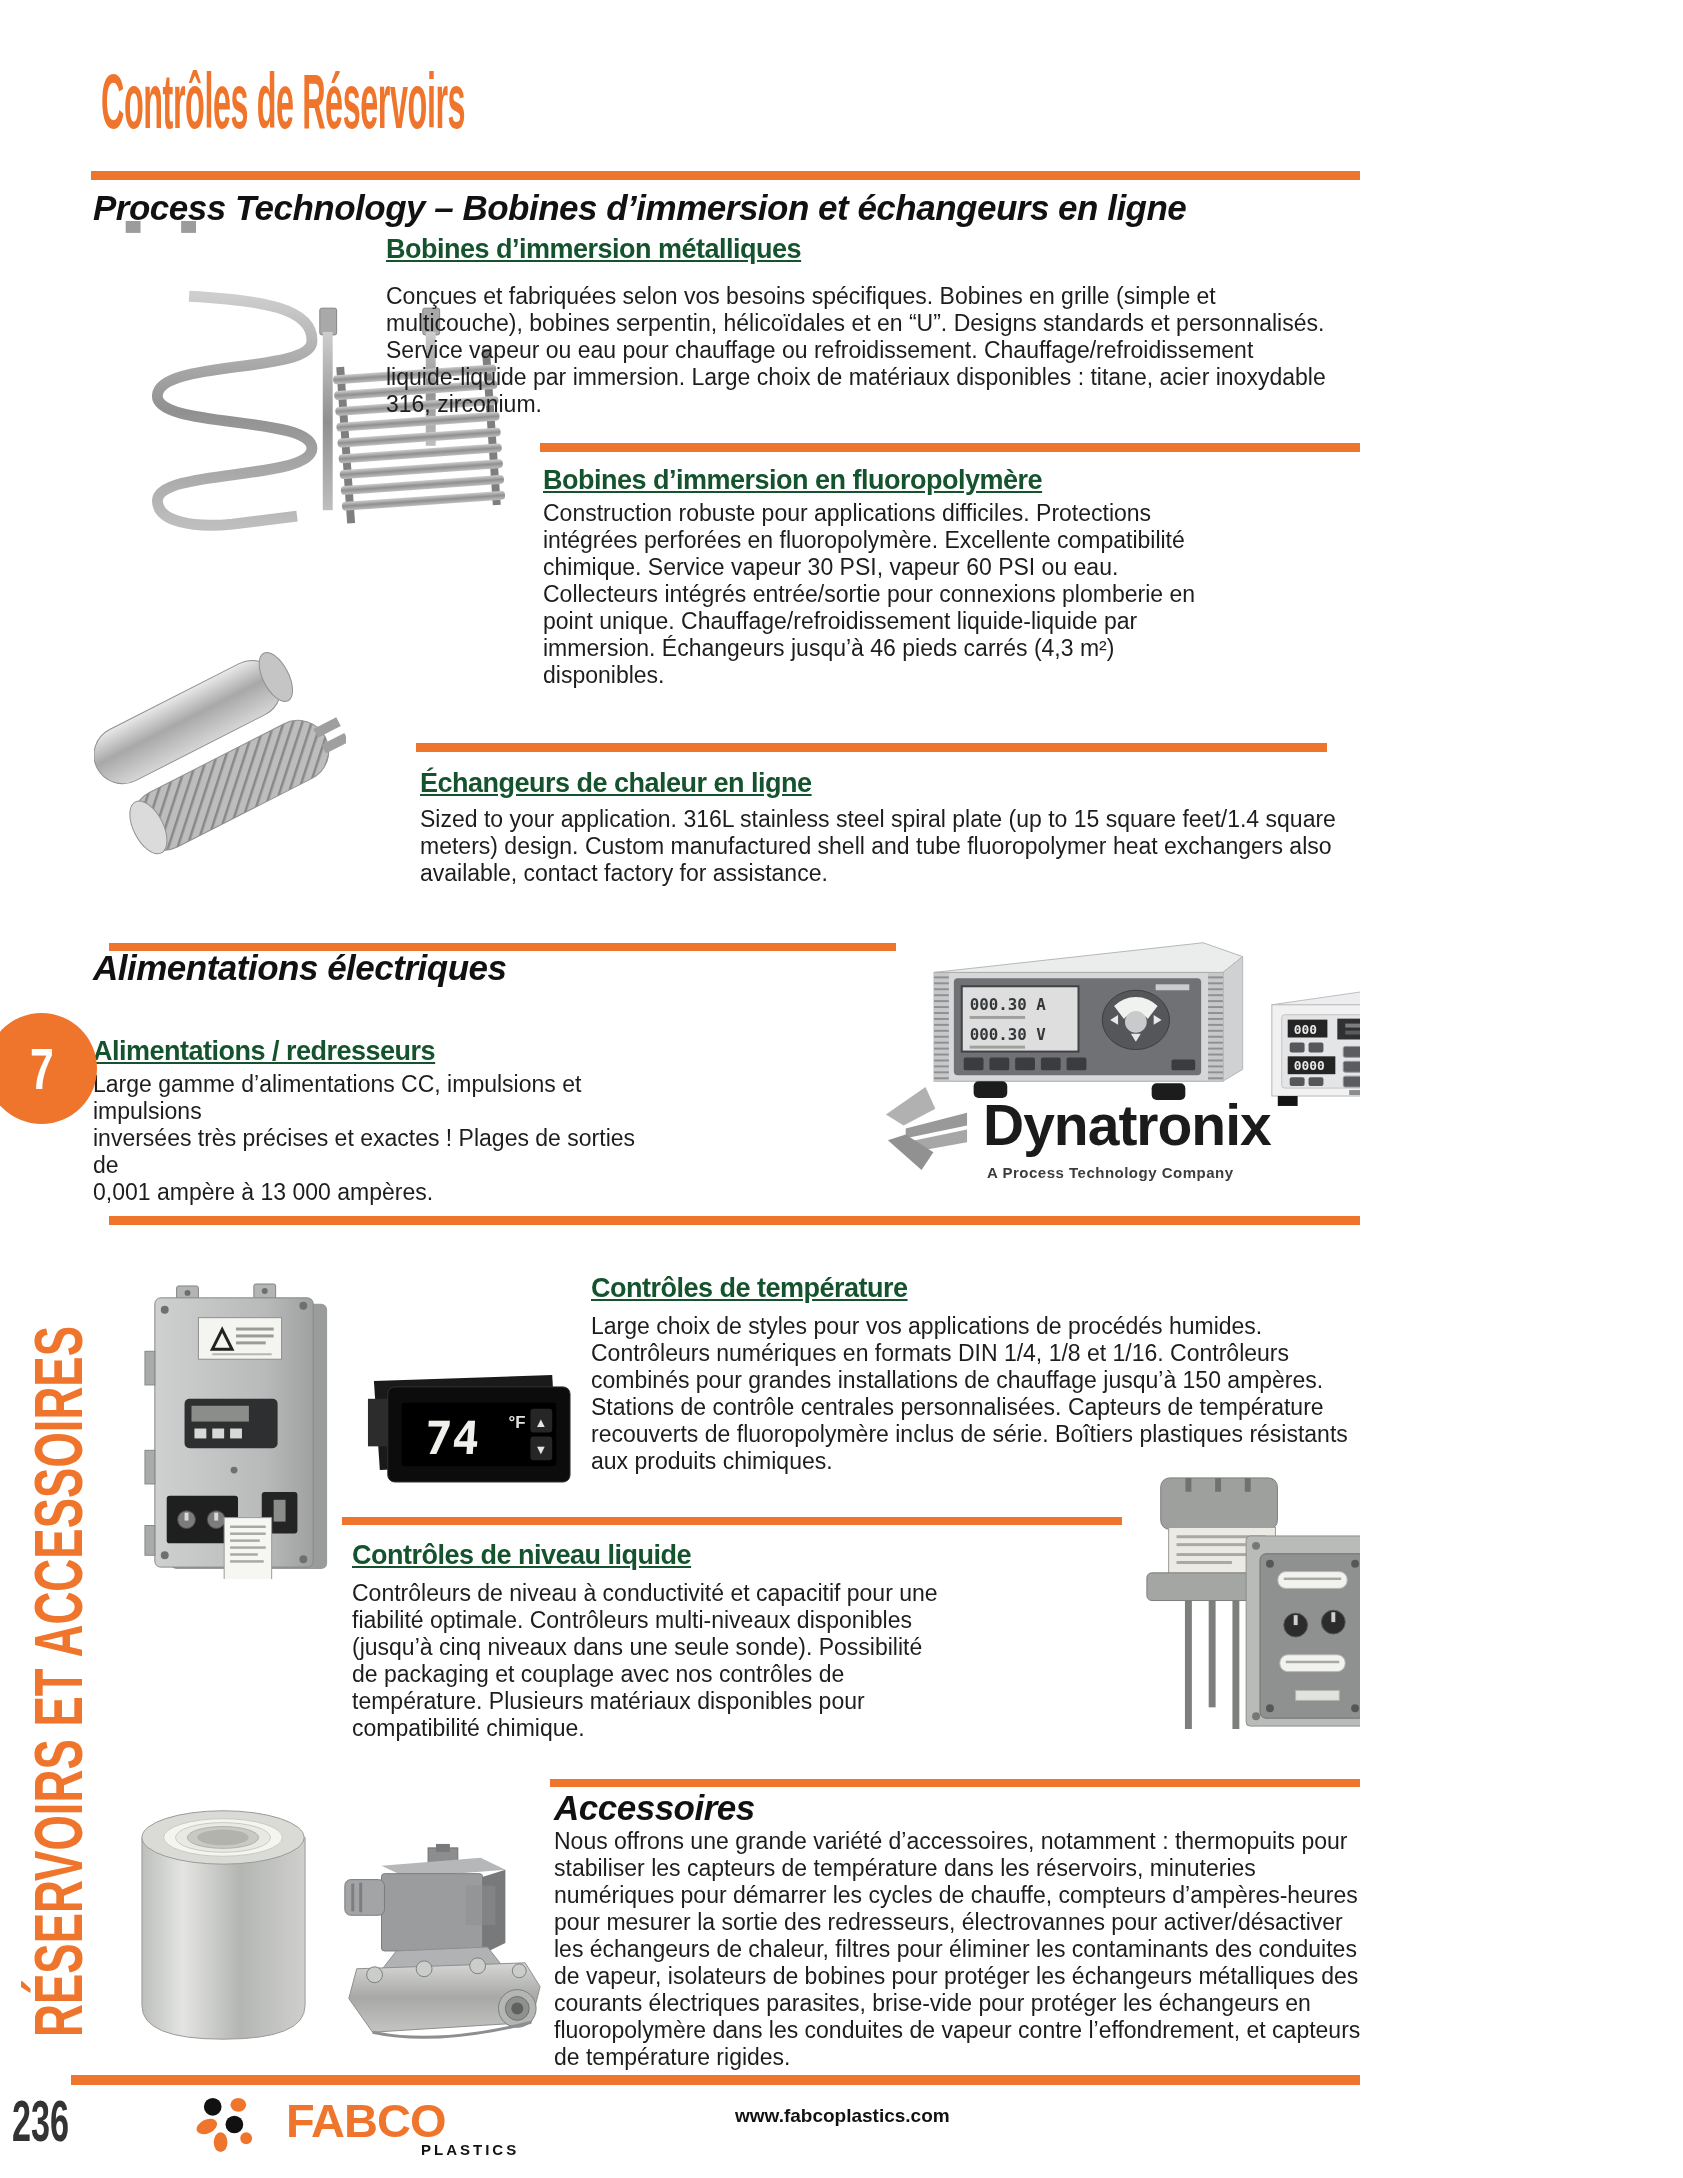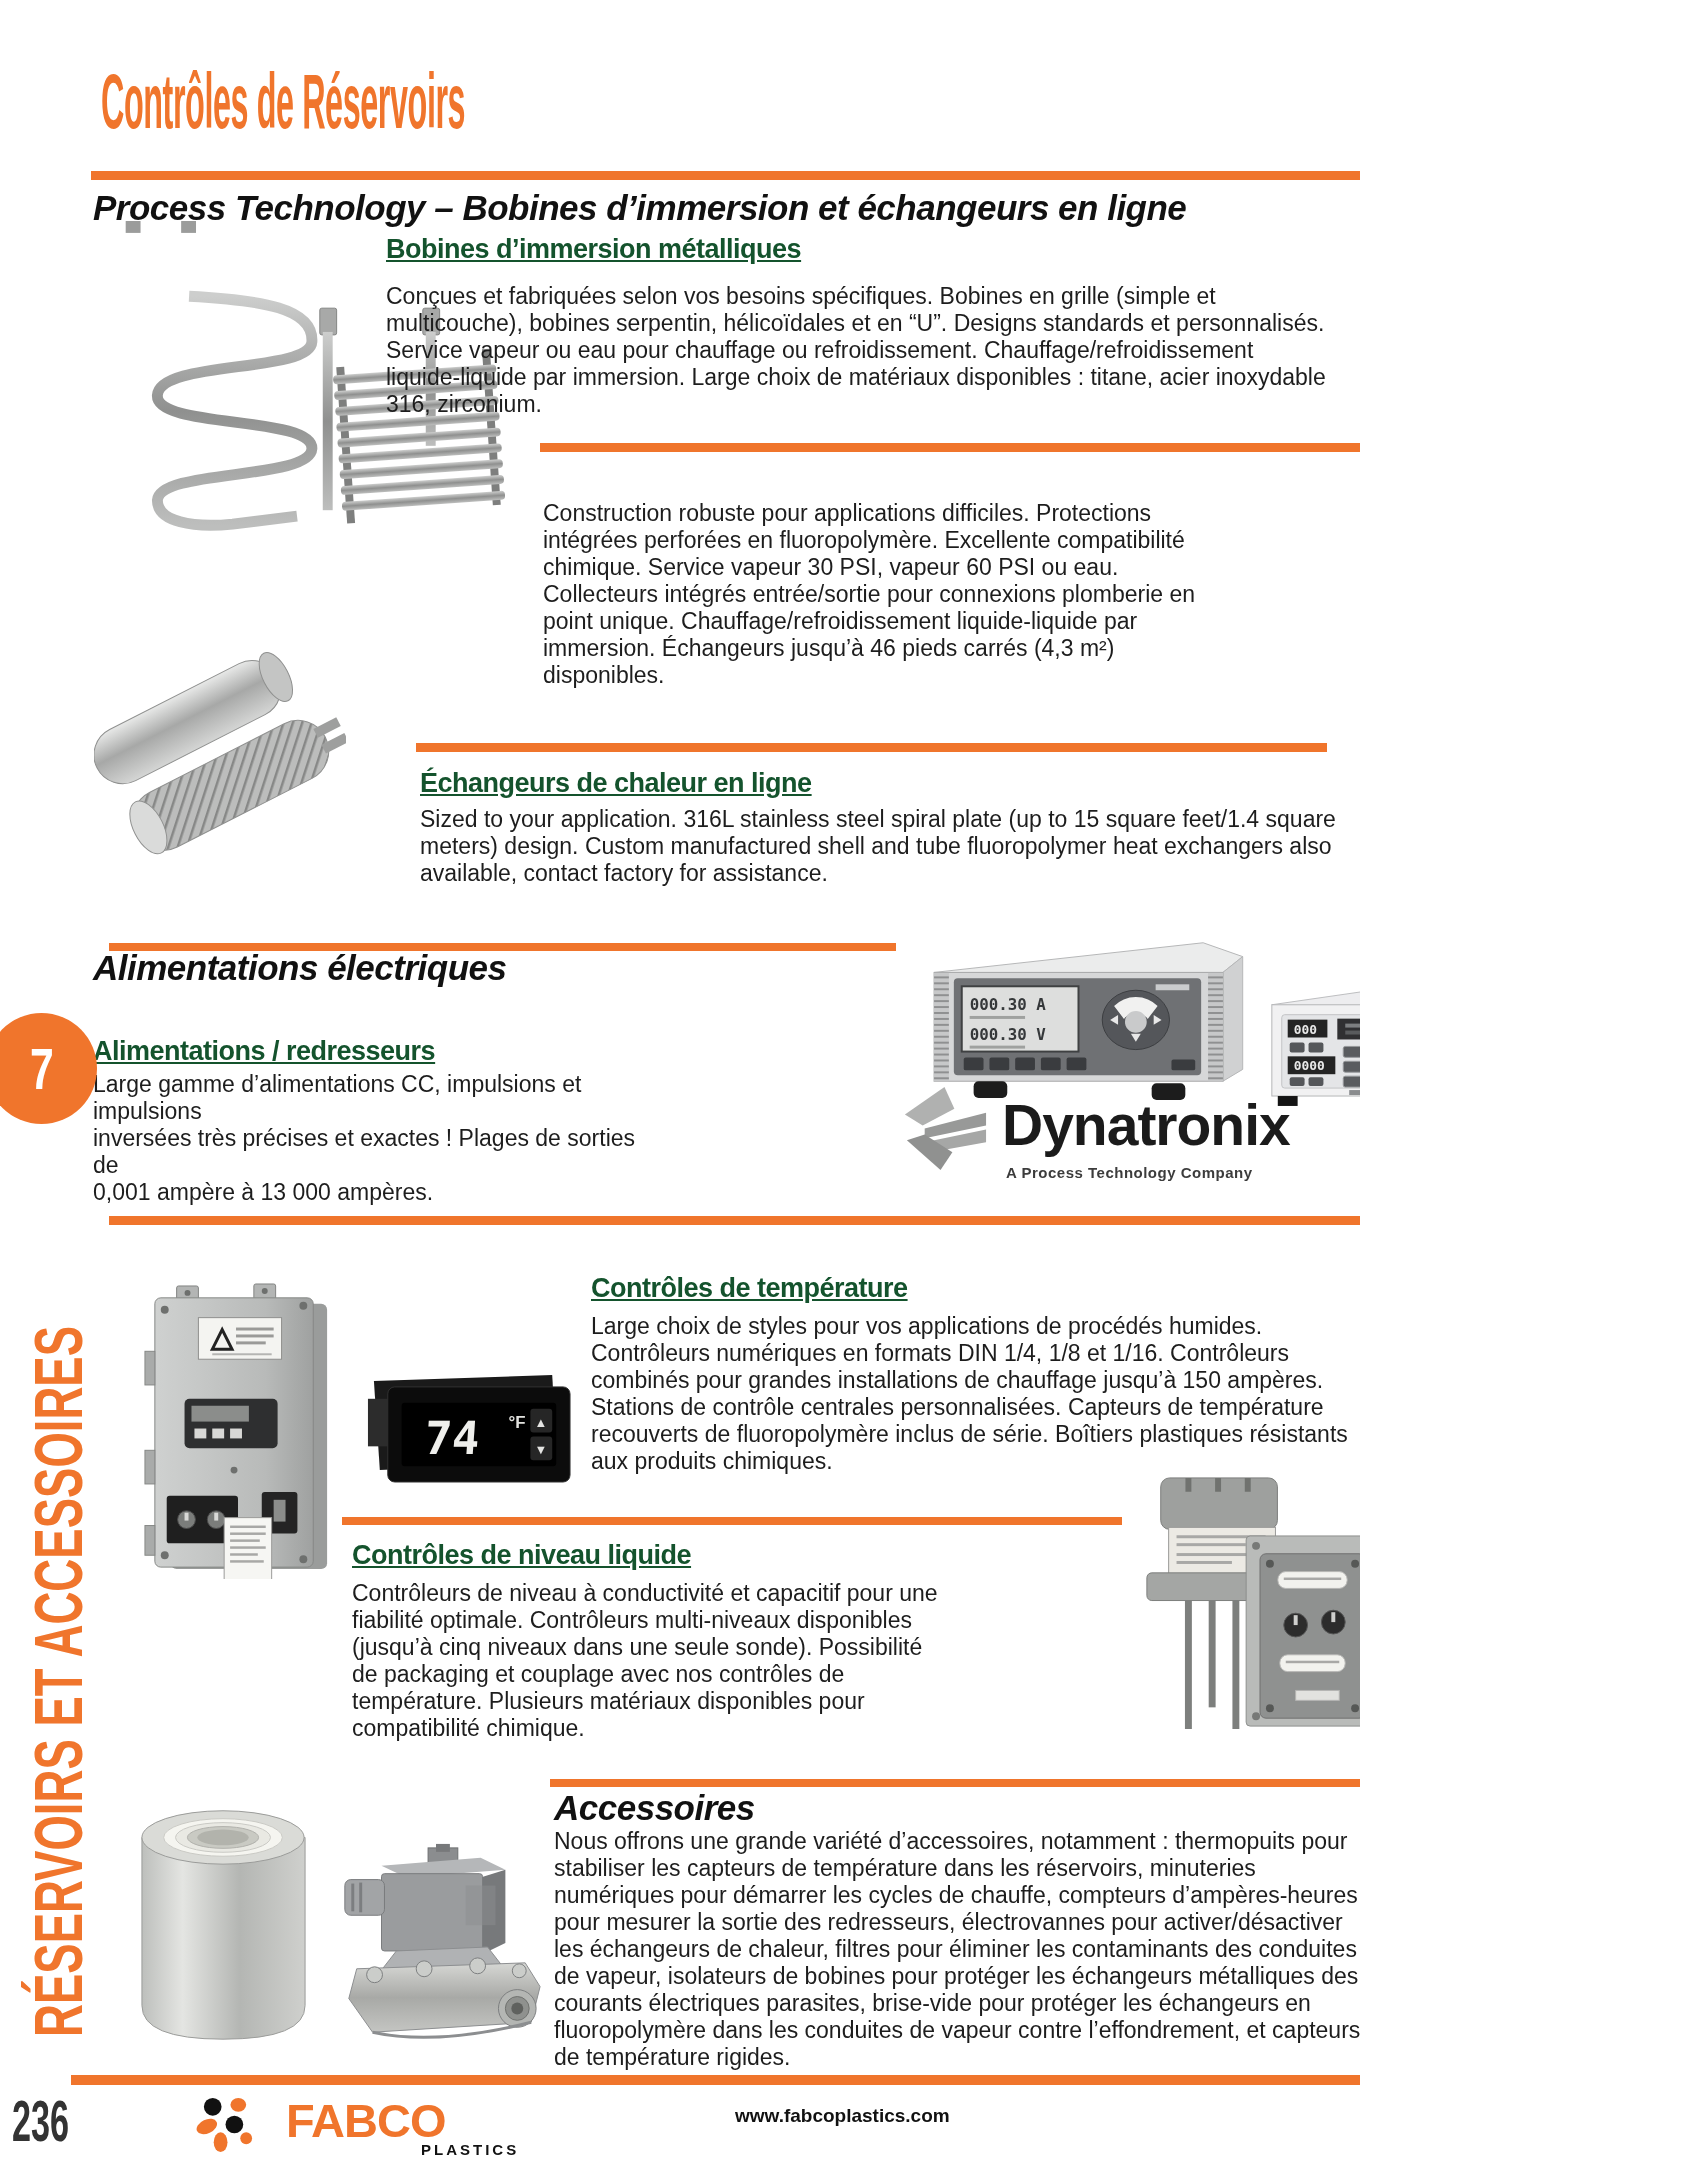--- a/index.html
+++ b/index.html
@@ -98,20 +98,21 @@
         <ellipse cx="218" cy="84" rx="13" ry="27" fill="#c4c5c4" stroke="#8f908f"></ellipse>
         <rect x="20" y="130" width="215" height="62" rx="31" fill="url(#coilp)" stroke="#8f908f"></rect>
         <ellipse cx="34" cy="161" rx="15" ry="29" fill="#dadbda" stroke="#8f908f"></ellipse>
         <rect x="228" y="148" width="26" height="10" fill="#9e9f9e"></rect>
         <rect x="228" y="166" width="26" height="10" fill="#9e9f9e"></rect>
       </g>
     </svg>
   </div>
 
   <div class="abs rule" style="left:540px;top:443px;width:822px;height:9px;"></div>
+  <div class="abs h3" style="left:543px;top:465px;">Bobines d’immersion en fluoropolymère</div>
   <div class="abs body-text" style="left:543px;top:500px;width:832px;">Construction robuste pour applications difficiles. Protections
 intégrées perforées en fluoropolymère. Excellente compatibilité
 chimique. Service vapeur 30 PSI, vapeur 60 PSI ou eau.
 Collecteurs intégrés entrée/sortie pour connexions plomberie en
 point unique. Chauffage/refroidissement liquide-liquide par
 immersion. Échangeurs jusqu’à 46 pieds carrés (4,3 m²)
 disponibles.</div>
 
   <div class="abs" style="left:1374px;top:446px;">
     <svg width="228" height="297" viewBox="0 0 230 300">
@@ -217,21 +218,21 @@
           <rect x="118" y="112" width="22" height="11" rx="2"></rect>
           <rect x="144" y="112" width="22" height="11" rx="2"></rect>
           <rect x="170" y="112" width="22" height="11" rx="2"></rect>
       </g>
       <rect x="98" y="126" width="80" height="5" fill="#8a8c8e"></rect>
       <rect x="26" y="132" width="20" height="10" fill="#141414"></rect>
       <rect x="180" y="132" width="20" height="10" fill="#141414"></rect>
     </svg>
   </div>
 
-  <div class="abs" style="left:895px;top:1079px;width:446px;height:114px;">
+  <div class="abs" style="left:876px;top:1079px;width:446px;height:114px;">
     <svg class="abs" style="left:0;top:0;" width="94" height="94" viewBox="0 0 95 95">
       <polygon points="10,36 50,8 60,30 28,47" fill="#b0b1b0"></polygon>
       <polygon points="30,50 92,34 92,47 30,60" fill="#989998"></polygon>
       <polygon points="30,64 92,51 92,64 36,74" fill="#a6a7a6"></polygon>
       <polygon points="12,62 30,56 58,74 46,92" fill="#909190"></polygon>
     </svg>
     <div class="abs dynx-name" style="left:107px;top:18px;">Dynatronix</div>
     <div class="abs dynx-tag" style="left:111px;top:85px;">A Process Technology Company</div>
   </div>
 

